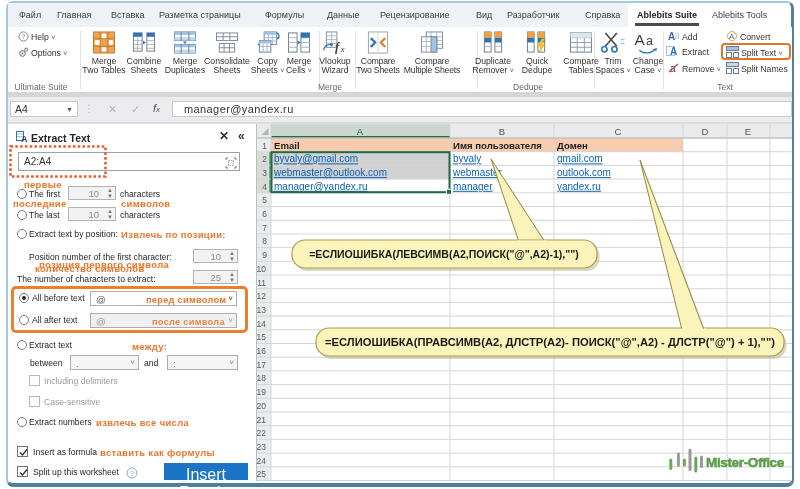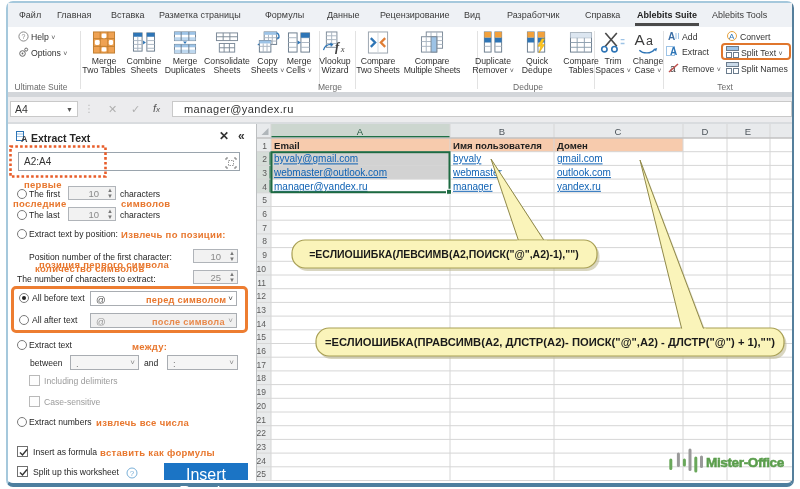--- a/index.html
+++ b/index.html
@@ -1,21 +1,21 @@
 <!DOCTYPE html>
 <html><head>
 <meta charset="utf-8">
 <style>
 * { margin:0; padding:0; box-sizing:border-box; }
 html,body { width:800px; height:489px; background:#fff; font-family:"Liberation Sans",sans-serif; overflow:hidden; }
 #page { position:relative; width:800px; height:489px; }
 .abs { position:absolute; }
 #frame { left:6px; top:1px; width:788px; height:486px; background:#fff; border:2px solid #a5c8dc; border-bottom:4px solid #4d7f9f; border-right:3px solid #557f9c; border-radius:7px; }
 
-#tabs { left:8px; top:3px; width:784px; height:24px; background:#eef1f5;text-align:right; }
+#tabs { left:8px; top:3px; width:620px; height:24px; background:#eef1f5;text-align:right; }
 .tab { position:absolute; top:7px; font-size:9px; color:#3b3b3b; white-space:nowrap; }
 .tabsel { font-weight:bold; color:#222; }
 .tabsel:after { content:""; position:absolute; left:-2px; right:-2px; bottom:-6px; height:3px; background:#4a4a4a; }
 
 #ribbon { left:8px; top:27px; width:784px; height:65px; background:#fff; }
 .rsep { position:absolute; top:31px; height:58px; width:1px; background:#e2e2e2; }
 .glabel { position:absolute; top:82px; font-size:8.5px; color:#6a6a6a; text-align:center; }
 .rbtn { position:absolute; top:31px; text-align:center; font-size:8.7px; color:#333; line-height:9.4px; }
 .rbtn svg { display:block; margin:0 auto 3px auto; }
 .sbtn { position:absolute; font-size:8.7px; color:#333; white-space:nowrap; }
@@ -49,21 +49,21 @@
 <div id="page">
 <div id="frame" class="abs"></div>
 <div id="tabs" class="abs">
 <span class="tab" style="left:11px">Файл</span>
 <span class="tab" style="left:49px">Главная</span>
 <span class="tab" style="left:103px">Вставка</span>
 <span class="tab" style="left:151px">Разметка страницы</span>
 <span class="tab" style="left:257px">Формулы</span>
 <span class="tab" style="left:319px">Данные</span>
 <span class="tab" style="left:372px">Рецензирование</span>
-<span class="tab" style="left:456px">Вид</span>
+<span class="tab" style="left:468px">Вид</span>
 <span class="tab" style="left:499px">Разработчик</span>
 <span class="tab" style="left:577px">Справка</span>
 <span class="tab tabsel" style="left:629px">Ablebits Suite</span>
 <span class="tab" style="left:704px">Ablebits Tools</span>
 </div>
 <div id="ribbon" class="abs"></div>
 
 <div class="rsep abs" style="left:80px"></div>
 <div class="rsep abs" style="left:319px"></div>
 <div class="rsep abs" style="left:355px"></div>

